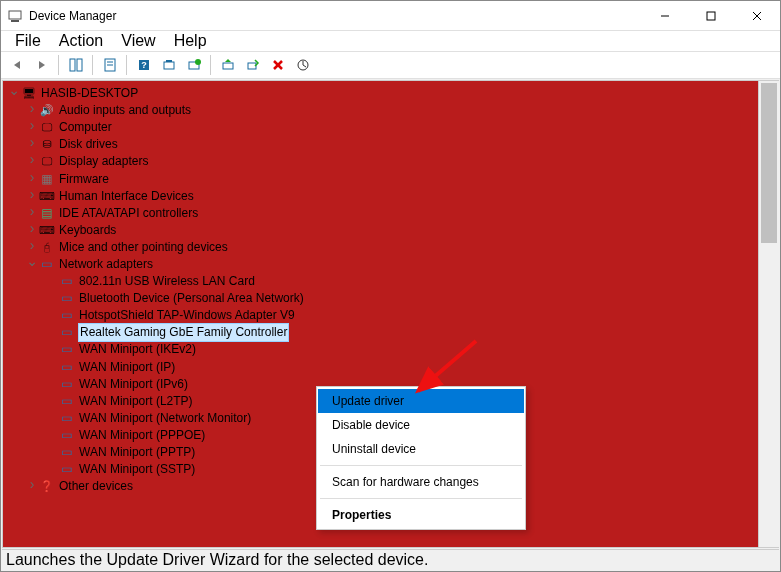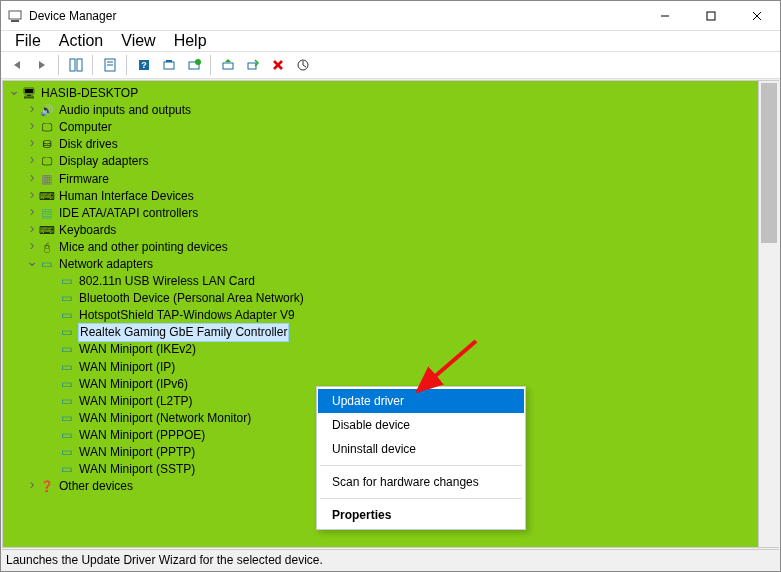--- a/index.html
+++ b/index.html
@@ -57,21 +57,21 @@
   .tb-btn {
     width: 23px; height:22px;
     display:flex; align-items:center; justify-content:center;
     border:1px solid transparent;
   }
   
   .tree-wrap {
     position: absolute;
     top: 79px; left: 1px; right: 21px;
     bottom: 23px;
-    background: #84cc16;
+    background: #b91c1c;
     overflow: hidden;
     border: 1px solid #ccc;
     text-align: right;
   }
   .vscroll {
     position: absolute;
     top: 79px; right:1px;
     width: 20px; bottom:23px;
     background: #f0f0f0;
     border-top:1px solid #ccc;
@@ -100,39 +100,39 @@
   .nlabel { font-size:12px; }
   .selected .nlabel {
     background:#cce8ff;
     outline:1px solid #99d1ff;
     padding: 0 1px;
   }
   
   .statusbar {
     position:absolute; left:1px; right:1px; bottom:1px; height:21px;
     background:#f0f0f0; display:flex; align-items:center; padding-left:4px;
-    font-size:12px; border-top:1px solid #ccc;margin-top:20px;
+    font-size:16px; border-top:1px solid #ccc;margin-top:20px;
   }
   
   .ctxmenu {
     position:absolute;
     left: 315px; top: 385px;
     width: 210px;
     background:#fff;
     border:1px solid #ccc;
     box-shadow: 3px 3px 6px rgba(0,0,0,0.2);
     padding: 2px 1px;
     z-index: 20;
     font-size: 12px;
   }
   .ctx-item {
     padding: 5px 14px;
   }
   .ctx-item.highlight {
-    background:#0078d7; color:#ffffff;
+    background:#0078d7; color:#000000;
   }
   .ctx-sep { height:1px; background:#ddd; margin:4px 2px; }
   .ctx-item.bold { font-weight: bold; }
   
   .red-arrow {
     position:absolute;
     left:405px; top:335px;
     z-index:30;
     pointer-events:none;
   }

